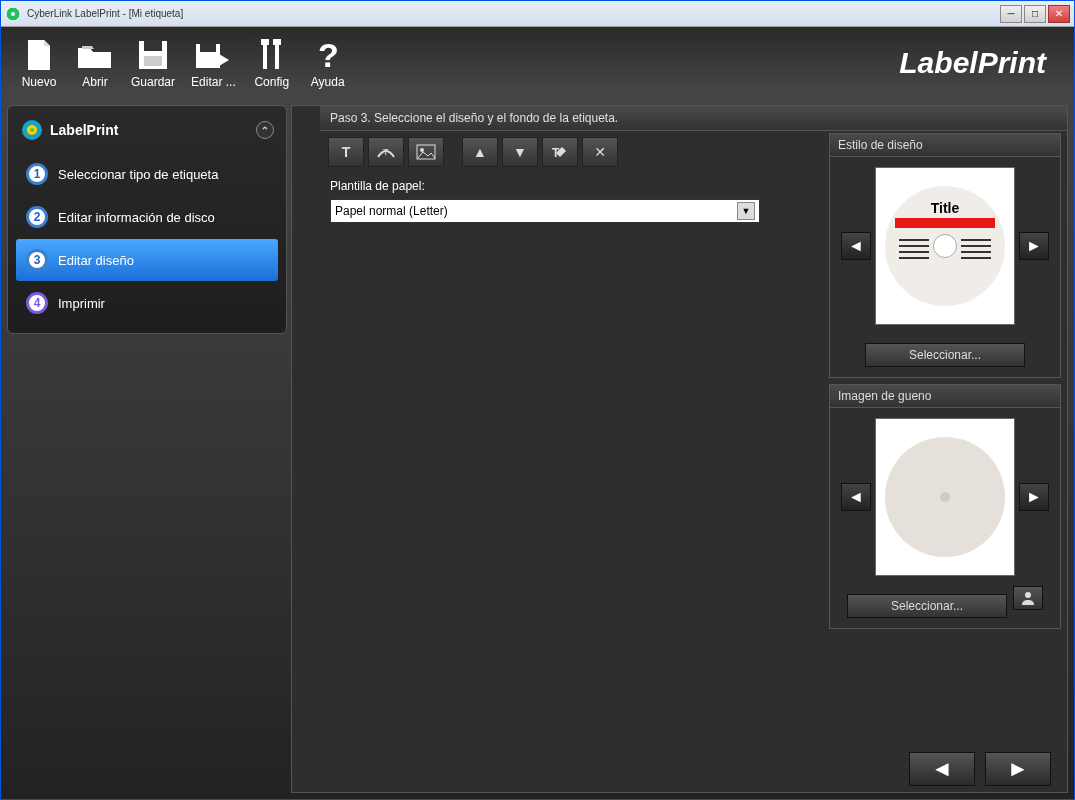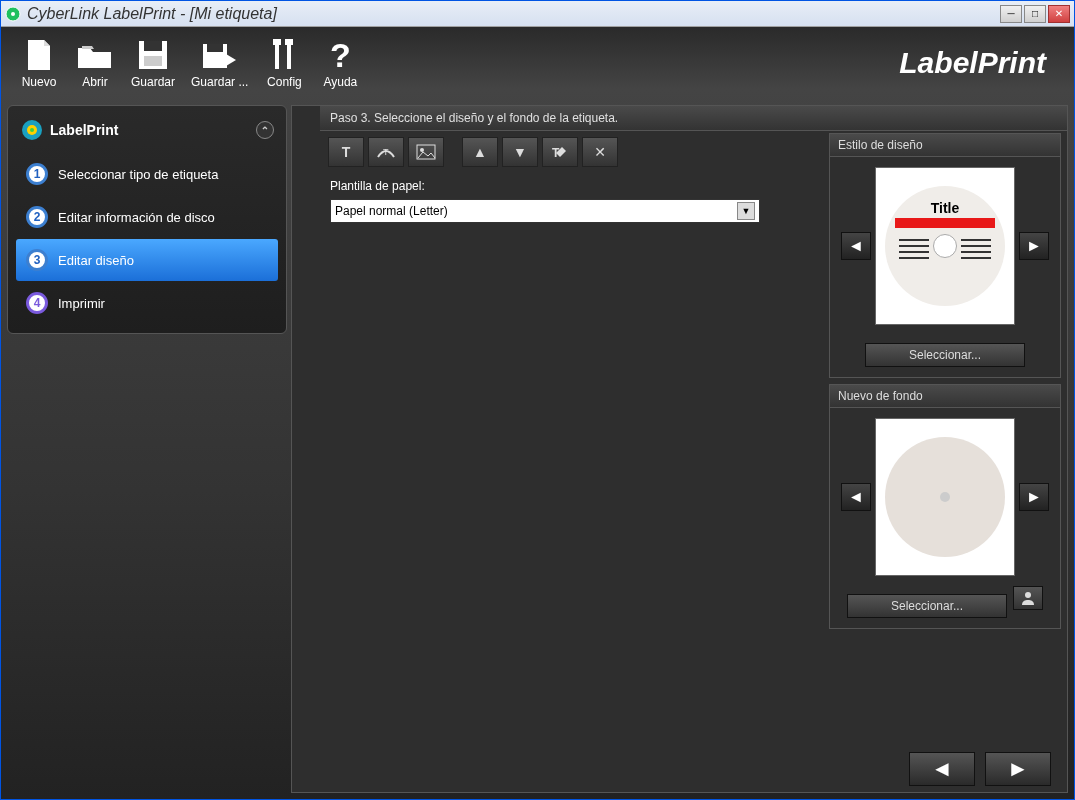--- a/index.html
+++ b/index.html
@@ -1,21 +1,21 @@
 <!DOCTYPE html>
 <html><head>
 <meta charset="utf-8">
 <style>
 * { margin: 0; padding: 0; box-sizing: border-box; font-family: Tahoma, Arial, sans-serif; }
 body { background: #3a3a3a; width: 1075px; height: 800px; overflow: hidden; }
 
 .window { width: 1075px; height: 800px; background: #ece9d8; border: 1px solid #0054e3; display: flex; flex-direction: column; }
 .titlebar { height: 26px; background: linear-gradient(#e8eef7, #d6e0f0); display: flex; align-items: center; padding: 0 4px; border-bottom: 1px solid #a0a0a0; }
 .titlebar .icon { width: 16px; height: 16px; margin-right: 6px; }
-.titlebar .title { flex: 1; font-size: 16px; color: #333; font-style: italic; }
+.titlebar .title { flex: 1; font-size: 10px; color: #333; }
 .titlebar .winbtns { display: flex; gap: 2px; }
 .titlebar .winbtn { width: 22px; height: 18px; background: linear-gradient(#f0f0f0,#d0d0d0); border: 1px solid #888; font-size: 10px; display: flex; align-items: center; justify-content: center; cursor: pointer; }
 .titlebar .winbtn.close { background: linear-gradient(#f08080,#d04040); color: #fff; border-color: #a03030; }
 
 .app-body { flex: 1; background: linear-gradient(#2a2a2a, #444 8%, #333 60%, #222); display: flex; flex-direction: column; }
 
 .toolbar { height: 72px; display: flex; align-items: center; padding: 4px 18px 4px 18px; gap: 16px; }
 .tool-item { display: flex; flex-direction: column; align-items: center; color: #fff; font-size: 12px; cursor: pointer; gap: 2px; }
 .tool-item .ico { width: 40px; height: 36px; display: flex; align-items: center; justify-content: center; }
 .toolbar .spacer { flex: 1; }
@@ -125,21 +125,21 @@
         <span>Guardar</span>
       </div>
       <div class="tool-item">
         <span class="ico">
             <svg width="40" height="34">
               <rect x="3" y="6" width="24" height="24" fill="#fff"></rect>
               <rect x="7" y="6" width="16" height="8" fill="#333"></rect>
               <path d="M26 16l10 6-10 6z" fill="#fff"></path>
             </svg>
           </span>
-        <span>Guardar ...</span>
+        <span>Editar ...</span>
       </div>
       <div class="tool-item">
         <span class="ico">
             <svg width="34" height="36">
               <rect x="8" y="4" width="4" height="28" fill="#fff"></rect>
               <rect x="6" y="2" width="8" height="6" fill="#fff"></rect>
               <rect x="20" y="4" width="4" height="28" fill="#fff"></rect>
               <rect x="18" y="2" width="8" height="6" fill="#fff"></rect>
             </svg>
           </span>
@@ -261,21 +261,21 @@
                   </div>
                   <div class="nav-arrow">►</div>
                 </div>
                 <div class="select-btn">
                     <span>Seleccionar...</span>
                   </div>
               </div>
             </div>
 
             <div class="panel">
-              <div class="panel-header">Nuevo de fondo</div>
+              <div class="panel-header">Imagen de gueno</div>
               <div class="panel-body">
                 <div class="thumb-row">
                   <div class="nav-arrow">◄</div>
                   <div class="thumb">
                     <div class="mini-disc" style="background:#e6e0da">
                       <div class="hole" style="width:10px;height:10px;background:#ccc;border:none"></div>
                     </div>
                   </div>
                   <div class="nav-arrow">►</div>
                 </div>

